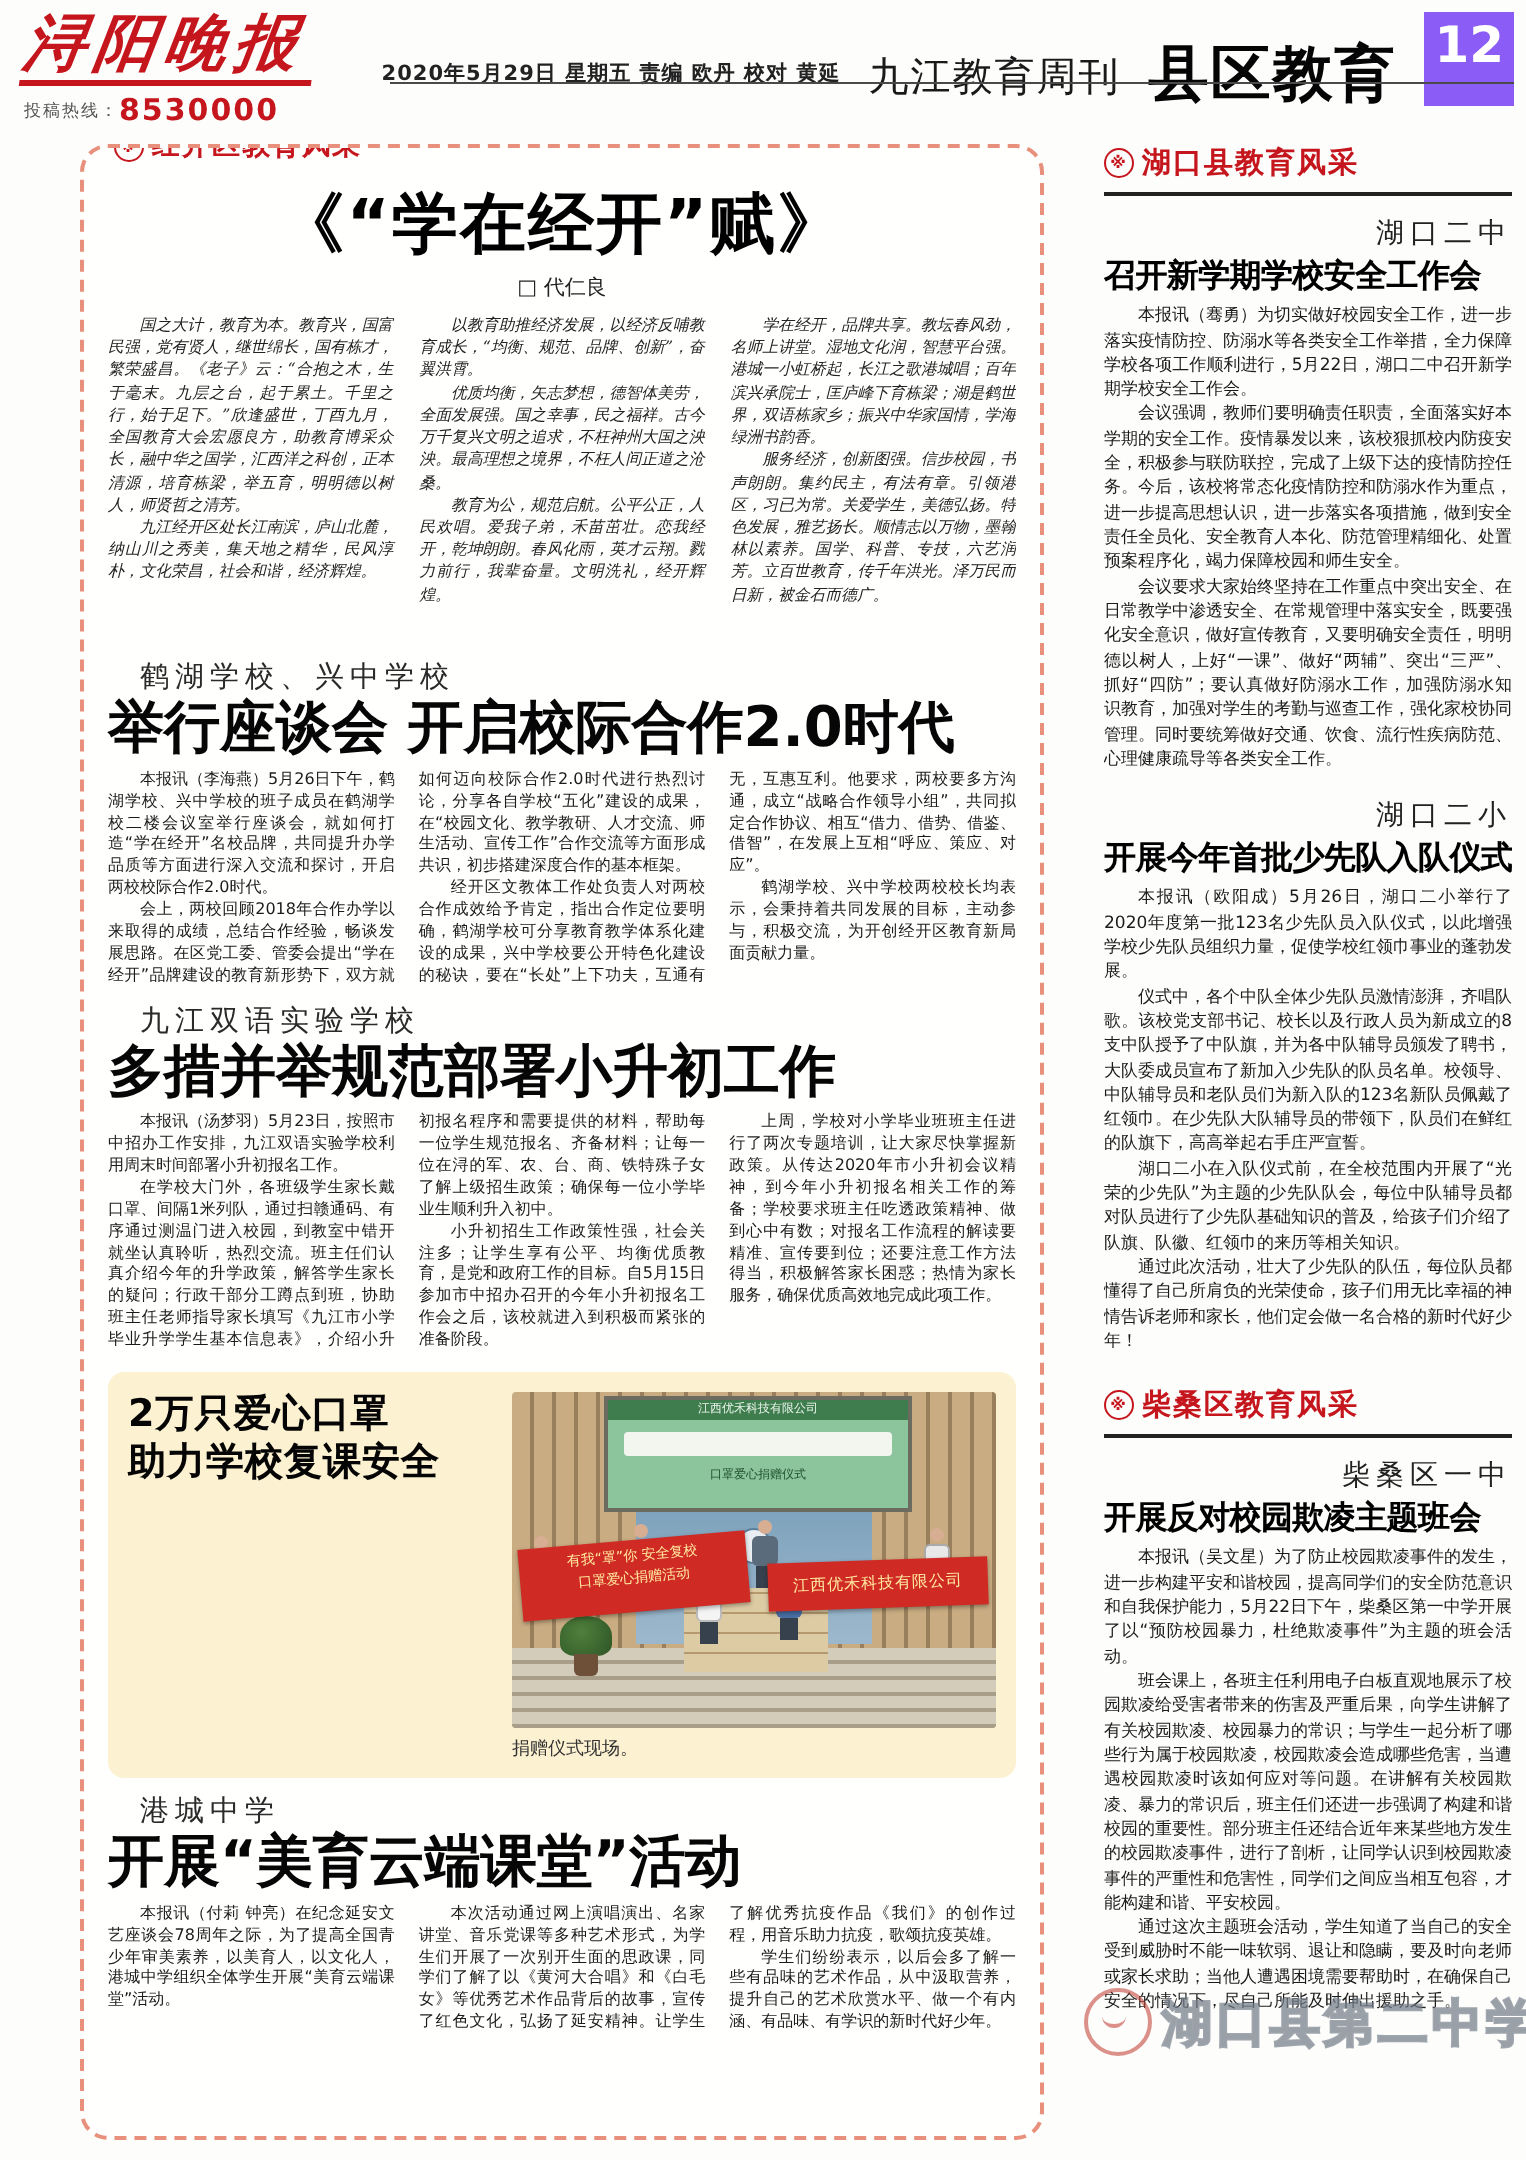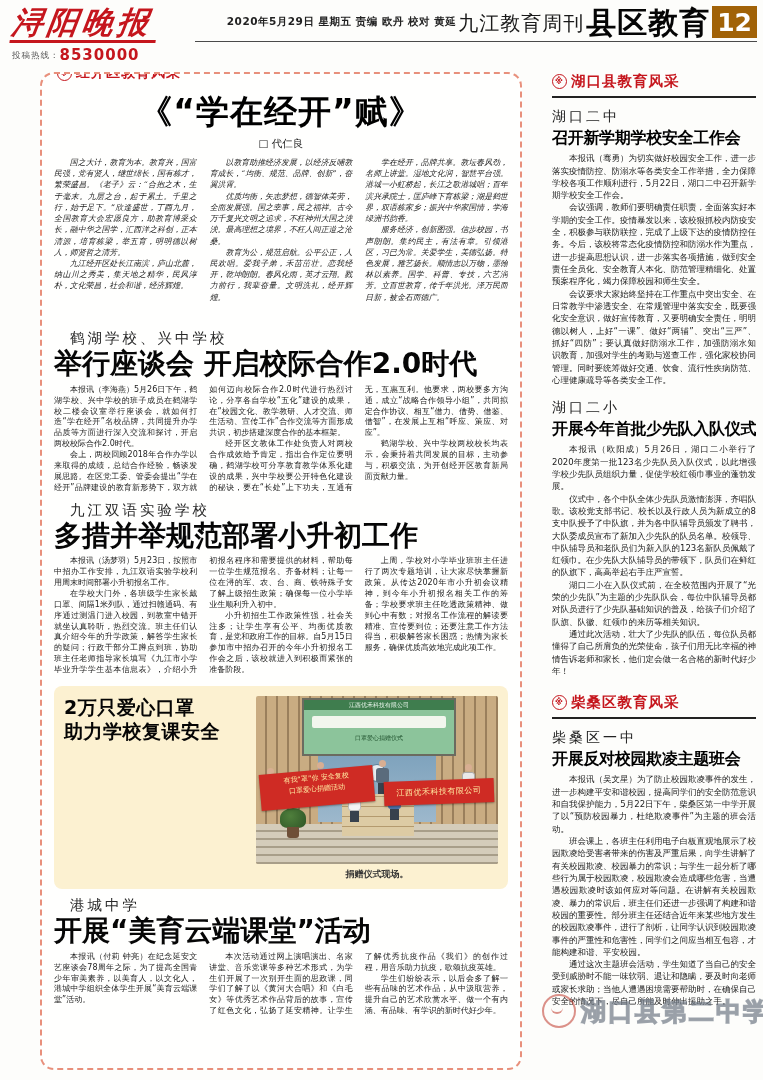--- a/index.html
+++ b/index.html
@@ -6,25 +6,25 @@
   .page{position:relative;width:763px;height:1080px;background:#fdfdfb;overflow:hidden;
         font-family:"DejaVu Sans","Liberation Sans",sans-serif;color:#1a1a1a;}
 
   
   .masthead{position:absolute;left:12px;top:6px;}
   .masthead-name{font-family:"DejaVu Serif","Liberation Serif",serif;font-style:italic;font-weight:bold;
         font-size:31px;color:#c5161d;letter-spacing:4px;transform:skewX(-8deg);display:inline-block;
         border-bottom:3px solid #c5161d;padding:0 6px 1px 0;line-height:1.05;}
   .hotline{margin-top:3px;font-size:8.5px;color:#555;letter-spacing:1px;}
   .hotline b{color:#c5161d;font-size:15px;letter-spacing:1px;vertical-align:-2px;}
-  .header-right{position:absolute;right:6px;top:6px;display:flex;align-items:flex-end;gap:2px;}
+  .header-right{position:absolute;right:6px;top:6px;display:flex;align-items:flex-end;gap:14px;}
   .dateline{font-size:10.5px;font-weight:bold;color:#222;padding-bottom:9px;letter-spacing:0.5px;}
   .weekly{font-size:20px;color:#1a1a1a;letter-spacing:1px;padding-bottom:1px;}
   .section-big{font-size:30px;font-weight:900;color:#050505;letter-spacing:1px;line-height:1;}
-  .pagebox{background:#a16207;color:#fff;font-weight:900;font-size:25px;line-height:1;padding:4px 5px 3px;}
+  .pagebox{background:#8b5cf6;color:#fff;font-weight:900;font-size:25px;line-height:1;padding:4px 5px 18px;}
   .header-rule{position:absolute;left:195px;right:6px;top:41px;border-top:1.5px solid #4a4a4a;}
 
   
   .left-box{position:absolute;left:40px;top:72px;width:482px;height:998px;box-sizing:border-box;
         border:2px dashed #e8907c;border-radius:14px;padding:12px 12px 8px;background:#fffffe;overflow:hidden;}
   .section-label{position:absolute;top:-10px;left:8px;background:#fffffe;padding:0 7px;color:#c5161d;
         font-weight:bold;font-size:14px;display:flex;align-items:center;gap:4px;letter-spacing:1px;}
   .stamp{width:13px;height:13px;min-width:13px;border:1.5px solid #c5161d;border-radius:50%;color:#c5161d;
         font-size:8px;line-height:13px;text-align:center;font-weight:bold;}
 
@@ -64,28 +64,28 @@
   .ph-boxes{position:absolute;left:86px;bottom:28px;width:72px;height:42px;
         background:repeating-linear-gradient(0deg,#ddcba4 0 9px,#b49a6e 9px 10px),
                    repeating-linear-gradient(90deg,rgba(0,0,0,0) 0 17px,rgba(90,70,40,0.5) 17px 18px),#d6c49d;}
   .person{position:absolute;}
   .person .head{width:7px;height:7px;border-radius:50%;background:#d8ae92;margin:0 auto;}
   .person .torso{width:13px;height:15px;border-radius:3px;margin-top:1px;}
   .person .legs{width:9px;height:11px;background:#37414d;margin:0 auto;}
   .ph-plant{position:absolute;left:24px;bottom:36px;width:26px;height:20px;border-radius:50% 50% 30% 30%;
         background:radial-gradient(circle at 40% 40%,#4f7f3c,#2e5526);}
   .ph-pot{position:absolute;left:31px;bottom:26px;width:12px;height:11px;background:#6e4f37;border-radius:0 0 3px 3px;}
-  .photo-caption{text-align:center;font-size:9px;color:#333;margin-top:4px;font-family:"DejaVu Serif",serif;font-weight:bold;}
+  .photo-caption{text-align:left;font-size:9px;color:#333;margin-top:4px;font-family:"DejaVu Serif",serif;}
 
   
   .right-col{position:absolute;left:552px;top:72px;width:204px;height:1000px;overflow:hidden;}
   .r-section{display:flex;align-items:center;gap:4px;color:#c5161d;font-weight:bold;font-size:14.5px;
         padding-bottom:5px;border-bottom:2px solid #222;margin-bottom:10px;letter-spacing:1px;}
   .r-article{margin-bottom:13px;}
-  .r-kicker{font-family:"DejaVu Serif","Liberation Serif",serif;font-size:14px;letter-spacing:3px;color:#222;margin-bottom:2px;}
+  .r-kicker{font-family:"DejaVu Serif","Liberation Serif",serif;font-size:14px;letter-spacing:3px;color:#222;margin-bottom:2px;text-align:right;}
   .r-headline{font-size:16px;font-weight:900;color:#000;line-height:1.2;margin-bottom:5px;white-space:nowrap;letter-spacing:-0.3px;}
   .r-body p{font-size:8.5px;line-height:1.45;text-align:justify;color:#1b1b1b;}
   .mt18{margin-top:16px;}
 
   
   .watermark{position:absolute;left:542px;top:994px;display:flex;align-items:center;gap:5px;pointer-events:none;}
   .seal{width:30px;height:30px;border:2px solid rgba(192,57,43,0.55);border-radius:50%;position:relative;}
   .seal::after{content:"";position:absolute;left:7px;top:9px;width:12px;height:7px;
         border-bottom:2px solid rgba(192,57,43,0.55);border-radius:0 0 8px 8px;}
   .wm-text{font-size:25px;font-weight:900;letter-spacing:2px;white-space:nowrap;

